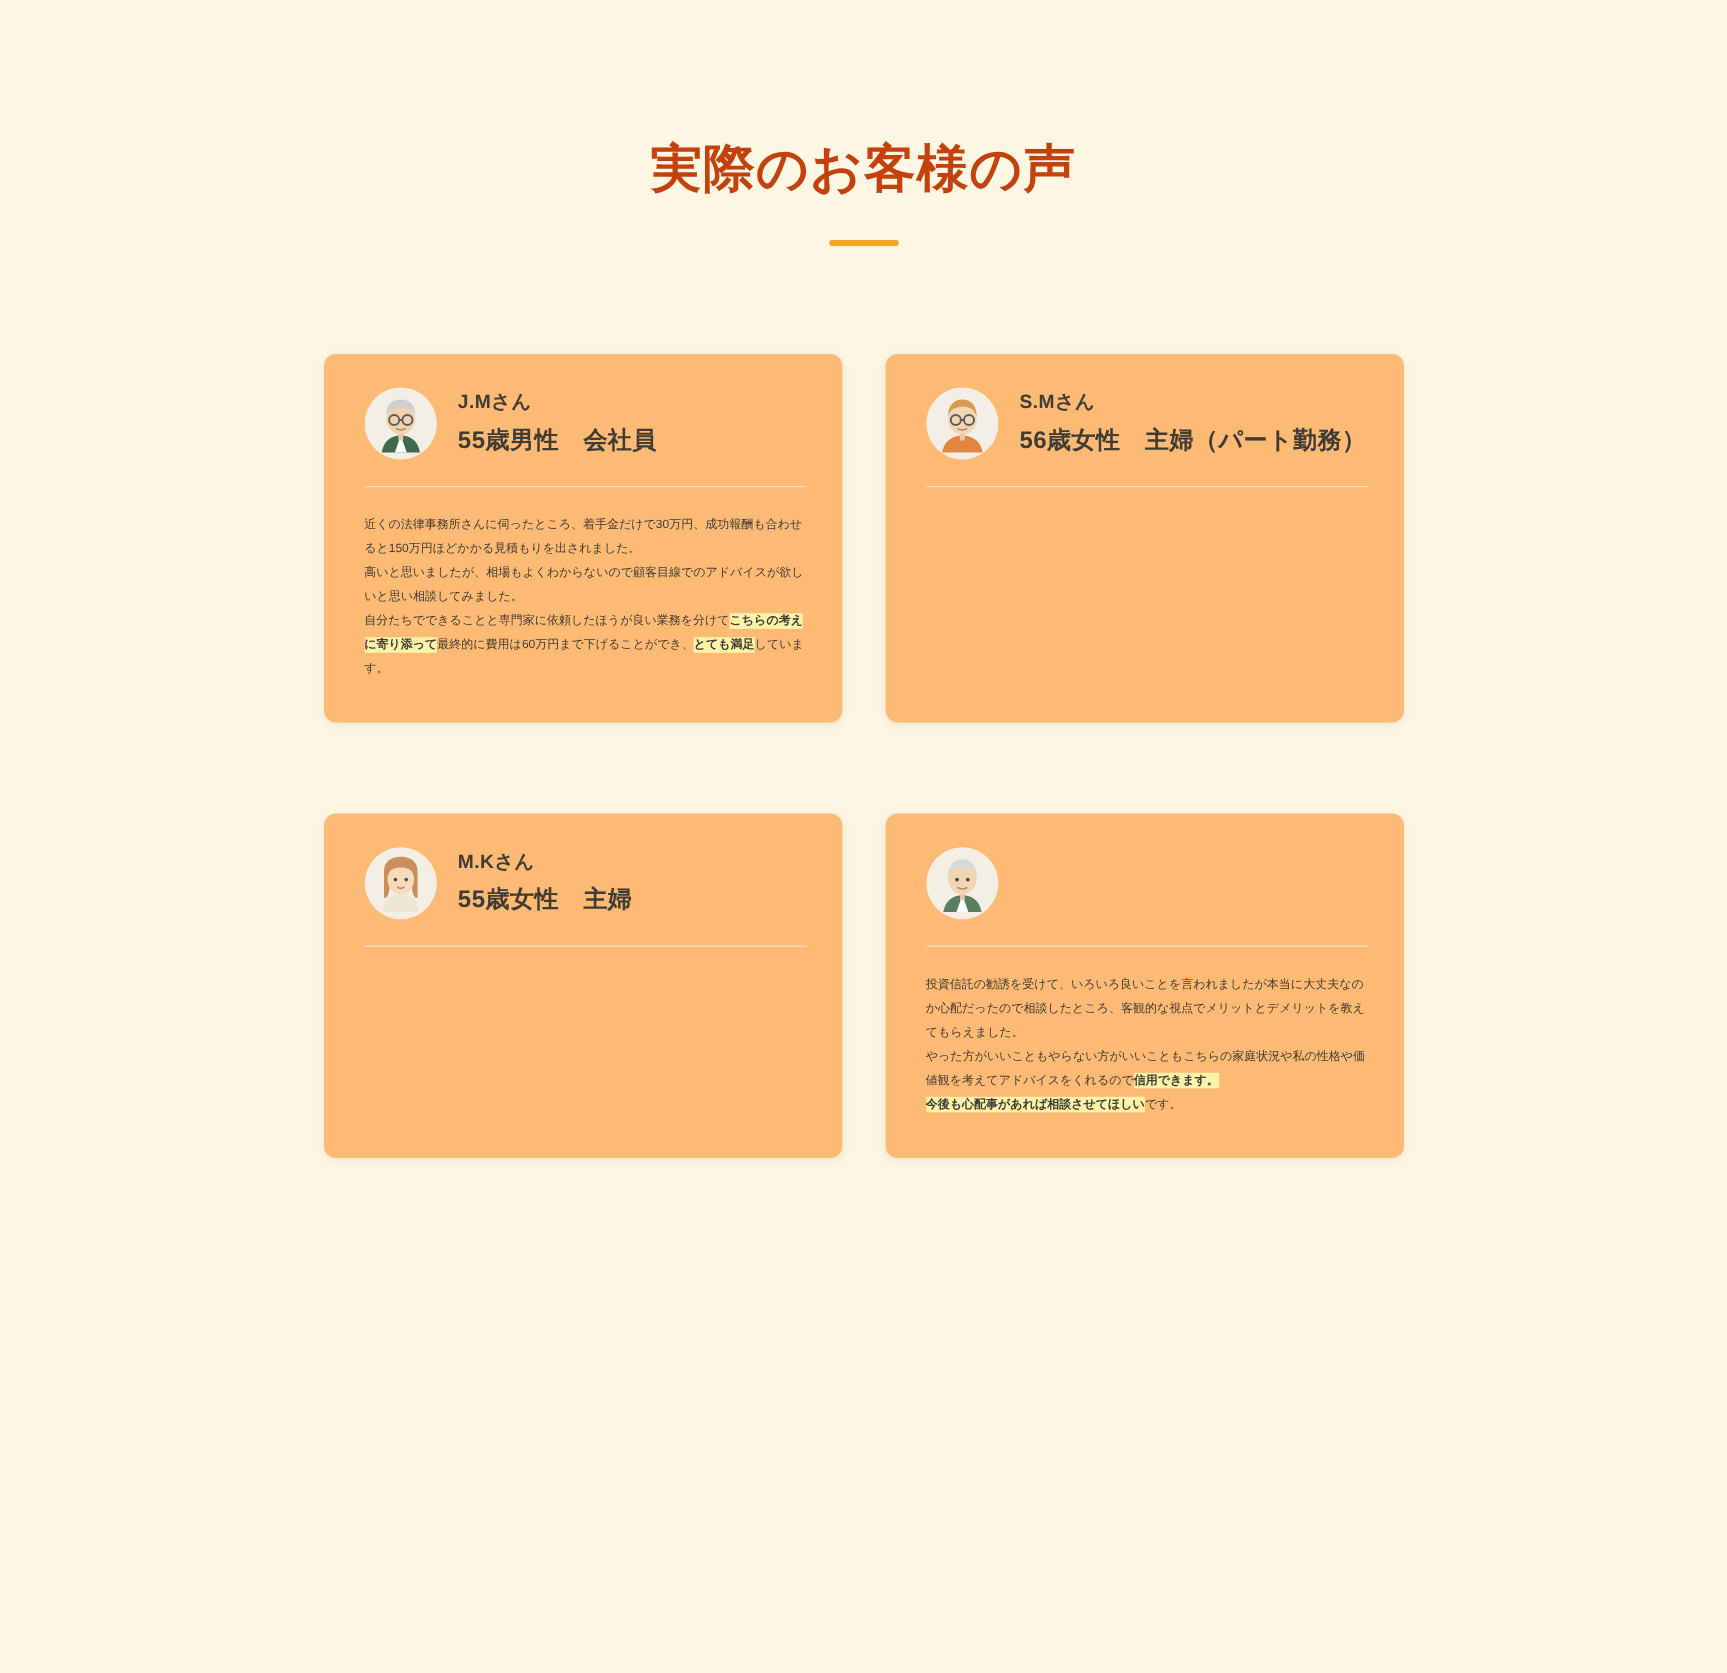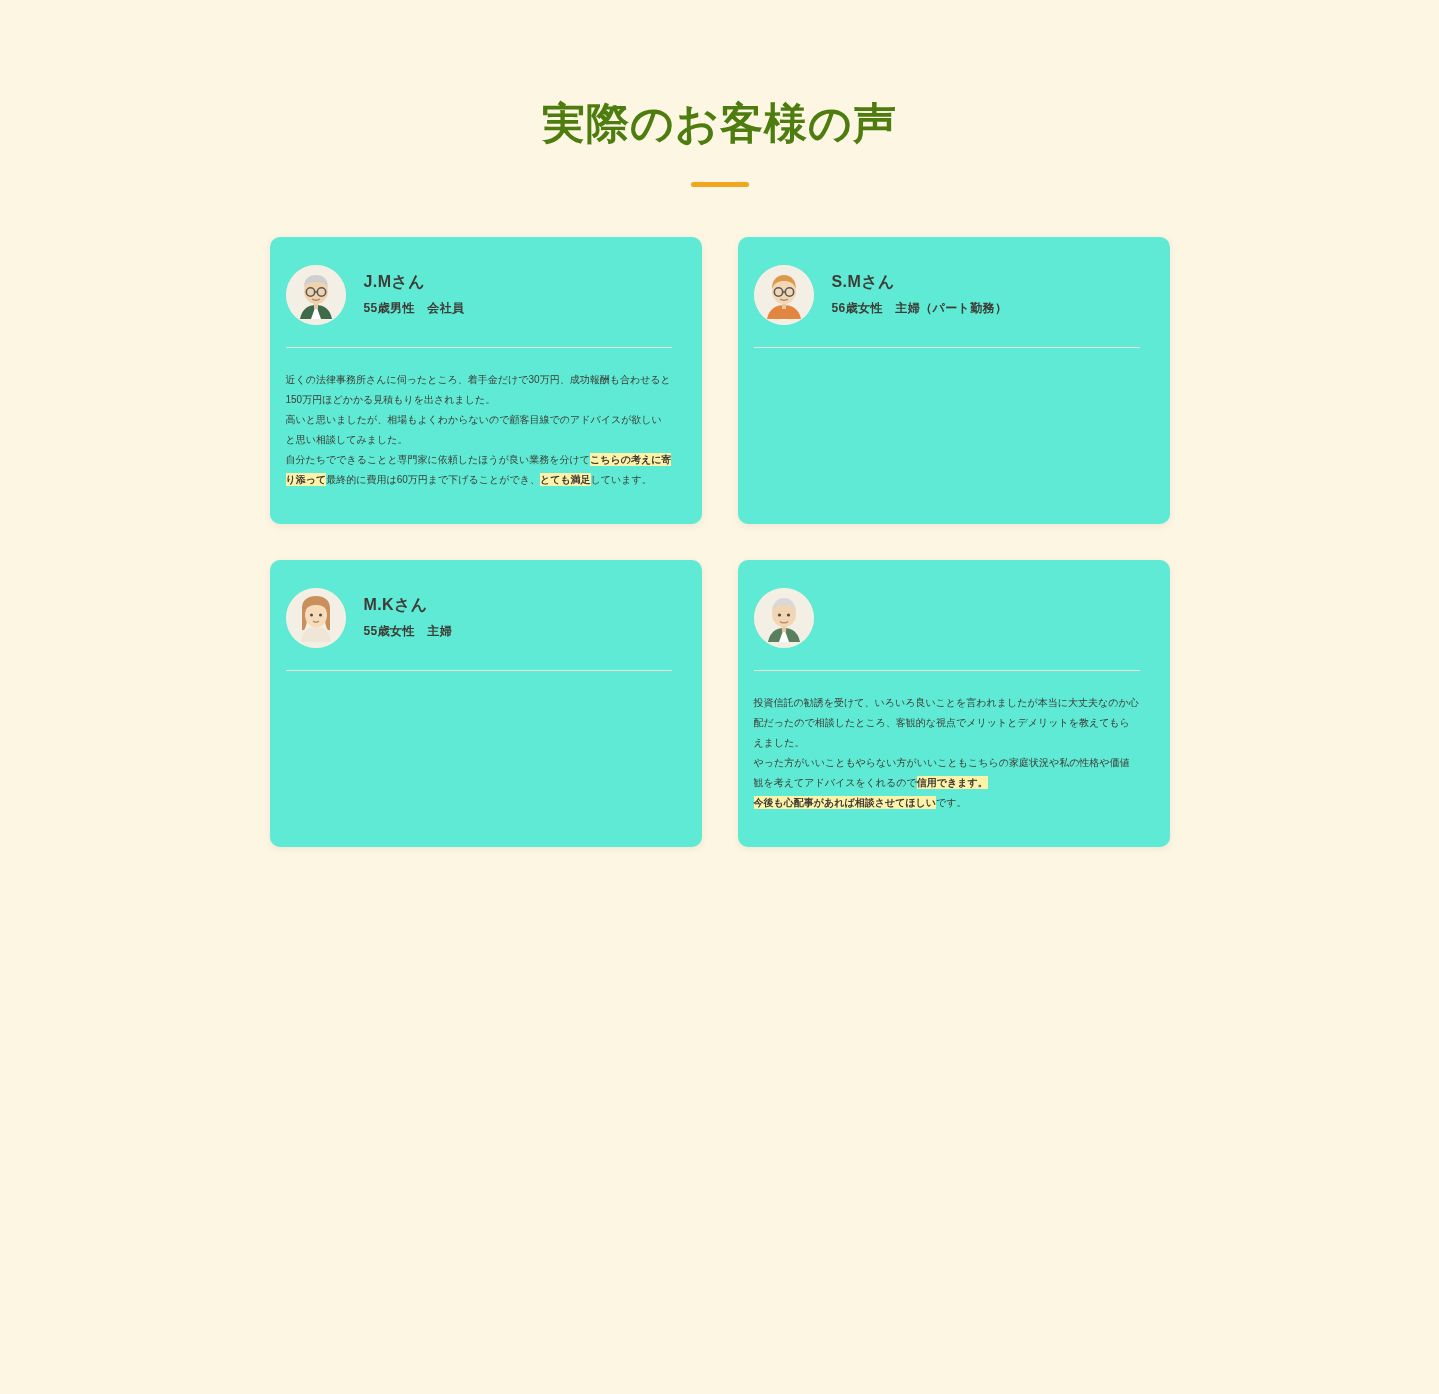--- a/index.html
+++ b/index.html
@@ -20,45 +20,46 @@
     min-height: 1394px;
     padding-top: 96px;
     position: relative;
   }
   
   .section-heading {
     text-align: center;
     font-size: 43px;
     font-weight: bold;
     letter-spacing: 1px;
-    color: #4d7c0f;
-    margin: 0;
+    color: #c2410c;
+    margin: 18px;
     line-height: 1.3;
   }
   .heading-rule {
     width: 58px;
     height: 5px;
     border-radius: 3px;
     background: #f2a61f;
     margin: 30px auto 0 auto;
   }
   
   .cards {
     width: 900px;
     margin: 50px auto 0 auto;
     display: grid;
     grid-template-columns: 432px 432px;
     column-gap: 36px;
     row-gap: 36px;
   }
   .card {
-    background: #5eead4;
+    background: #fdba74;
     border-radius: 10px;
     box-shadow: 0 2px 7px rgba(120, 105, 70, 0.10);
-    padding: 28px 30px 34px 16px;
+    padding: 28px 30px 34px 34px;
+    margin-top: 40px;
   }
   .card-head {
     display: flex;
     align-items: center;
     gap: 18px;
     padding-bottom: 22px;
     border-bottom: 1px solid #e8e4da;
   }
   .avatar {
     width: 60px;
@@ -75,21 +76,21 @@
     flex-direction: column;
     gap: 7px;
   }
   .who-name {
     font-size: 16px;
     font-weight: bold;
     color: #3f3b35;
     letter-spacing: 0.4px;
   }
   .who-meta {
-    font-size: 12px;
+    font-size: 20px;
     font-weight: bold;
     color: #3f3b35;
     letter-spacing: 0.4px;
   }
   .card-body {
     padding-top: 22px;
     font-size: 10px;
     line-height: 2.0;
     color: #3f3b35;
   }

